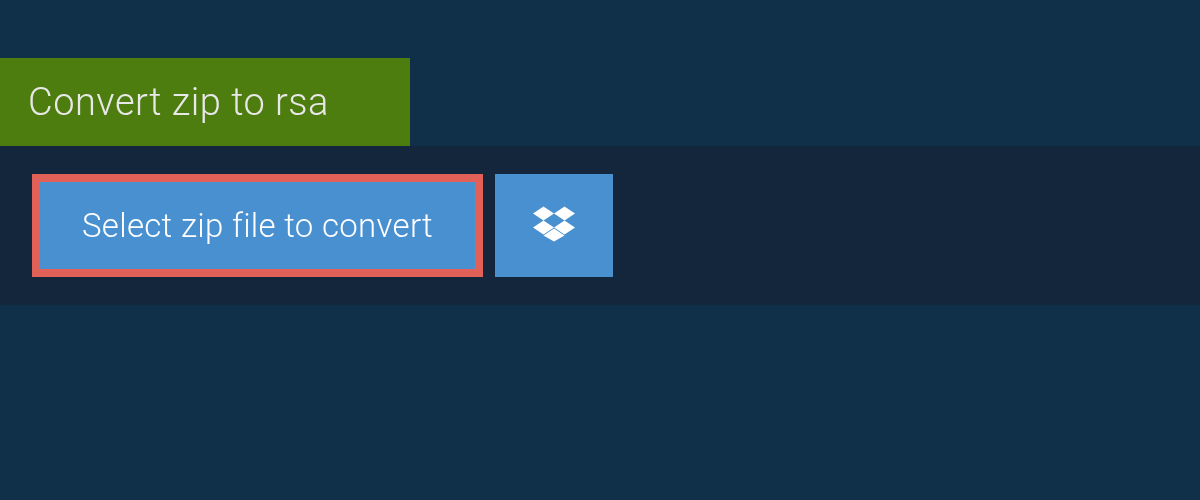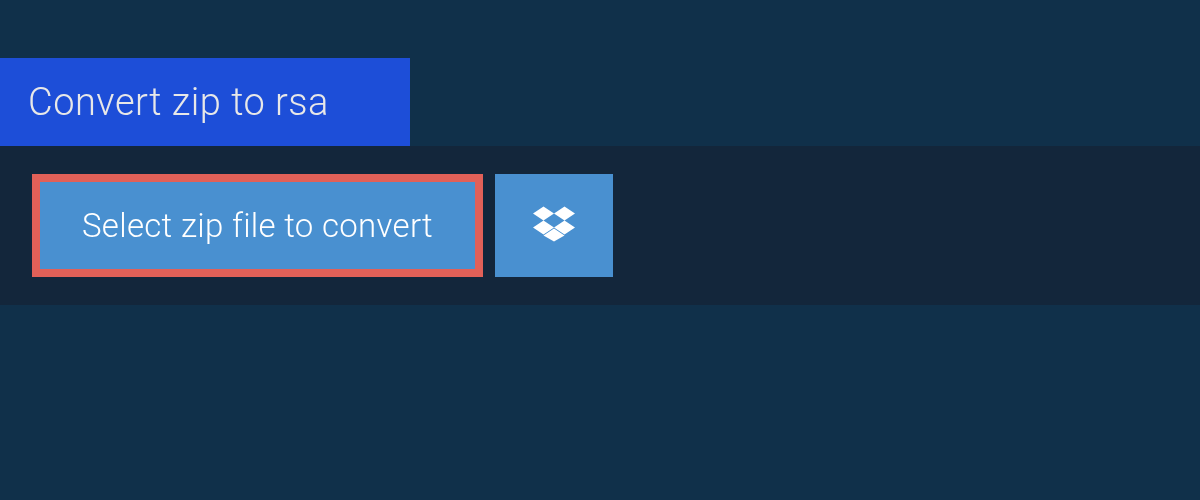--- a/index.html
+++ b/index.html
@@ -9,21 +9,21 @@
   }
   body {
     width: 1200px;
     height: 500px;
     background: #10304a;
     font-family: -apple-system, BlinkMacSystemFont, "Segoe UI", Roboto, "Helvetica Neue", Arial, sans-serif;
     font-weight: 300;
     overflow: hidden;
   }
   .header-box {
-    background: #1d4ed8;
+    background: #4d7c0f;
     width: 410px;
     padding: 22px 28px;
     margin-top: 58px;
   }
   .header-title {
     color: #e8e8e8;
     font-size: 38px;
     font-weight: 300;
     letter-spacing: 0.5px;
   }

